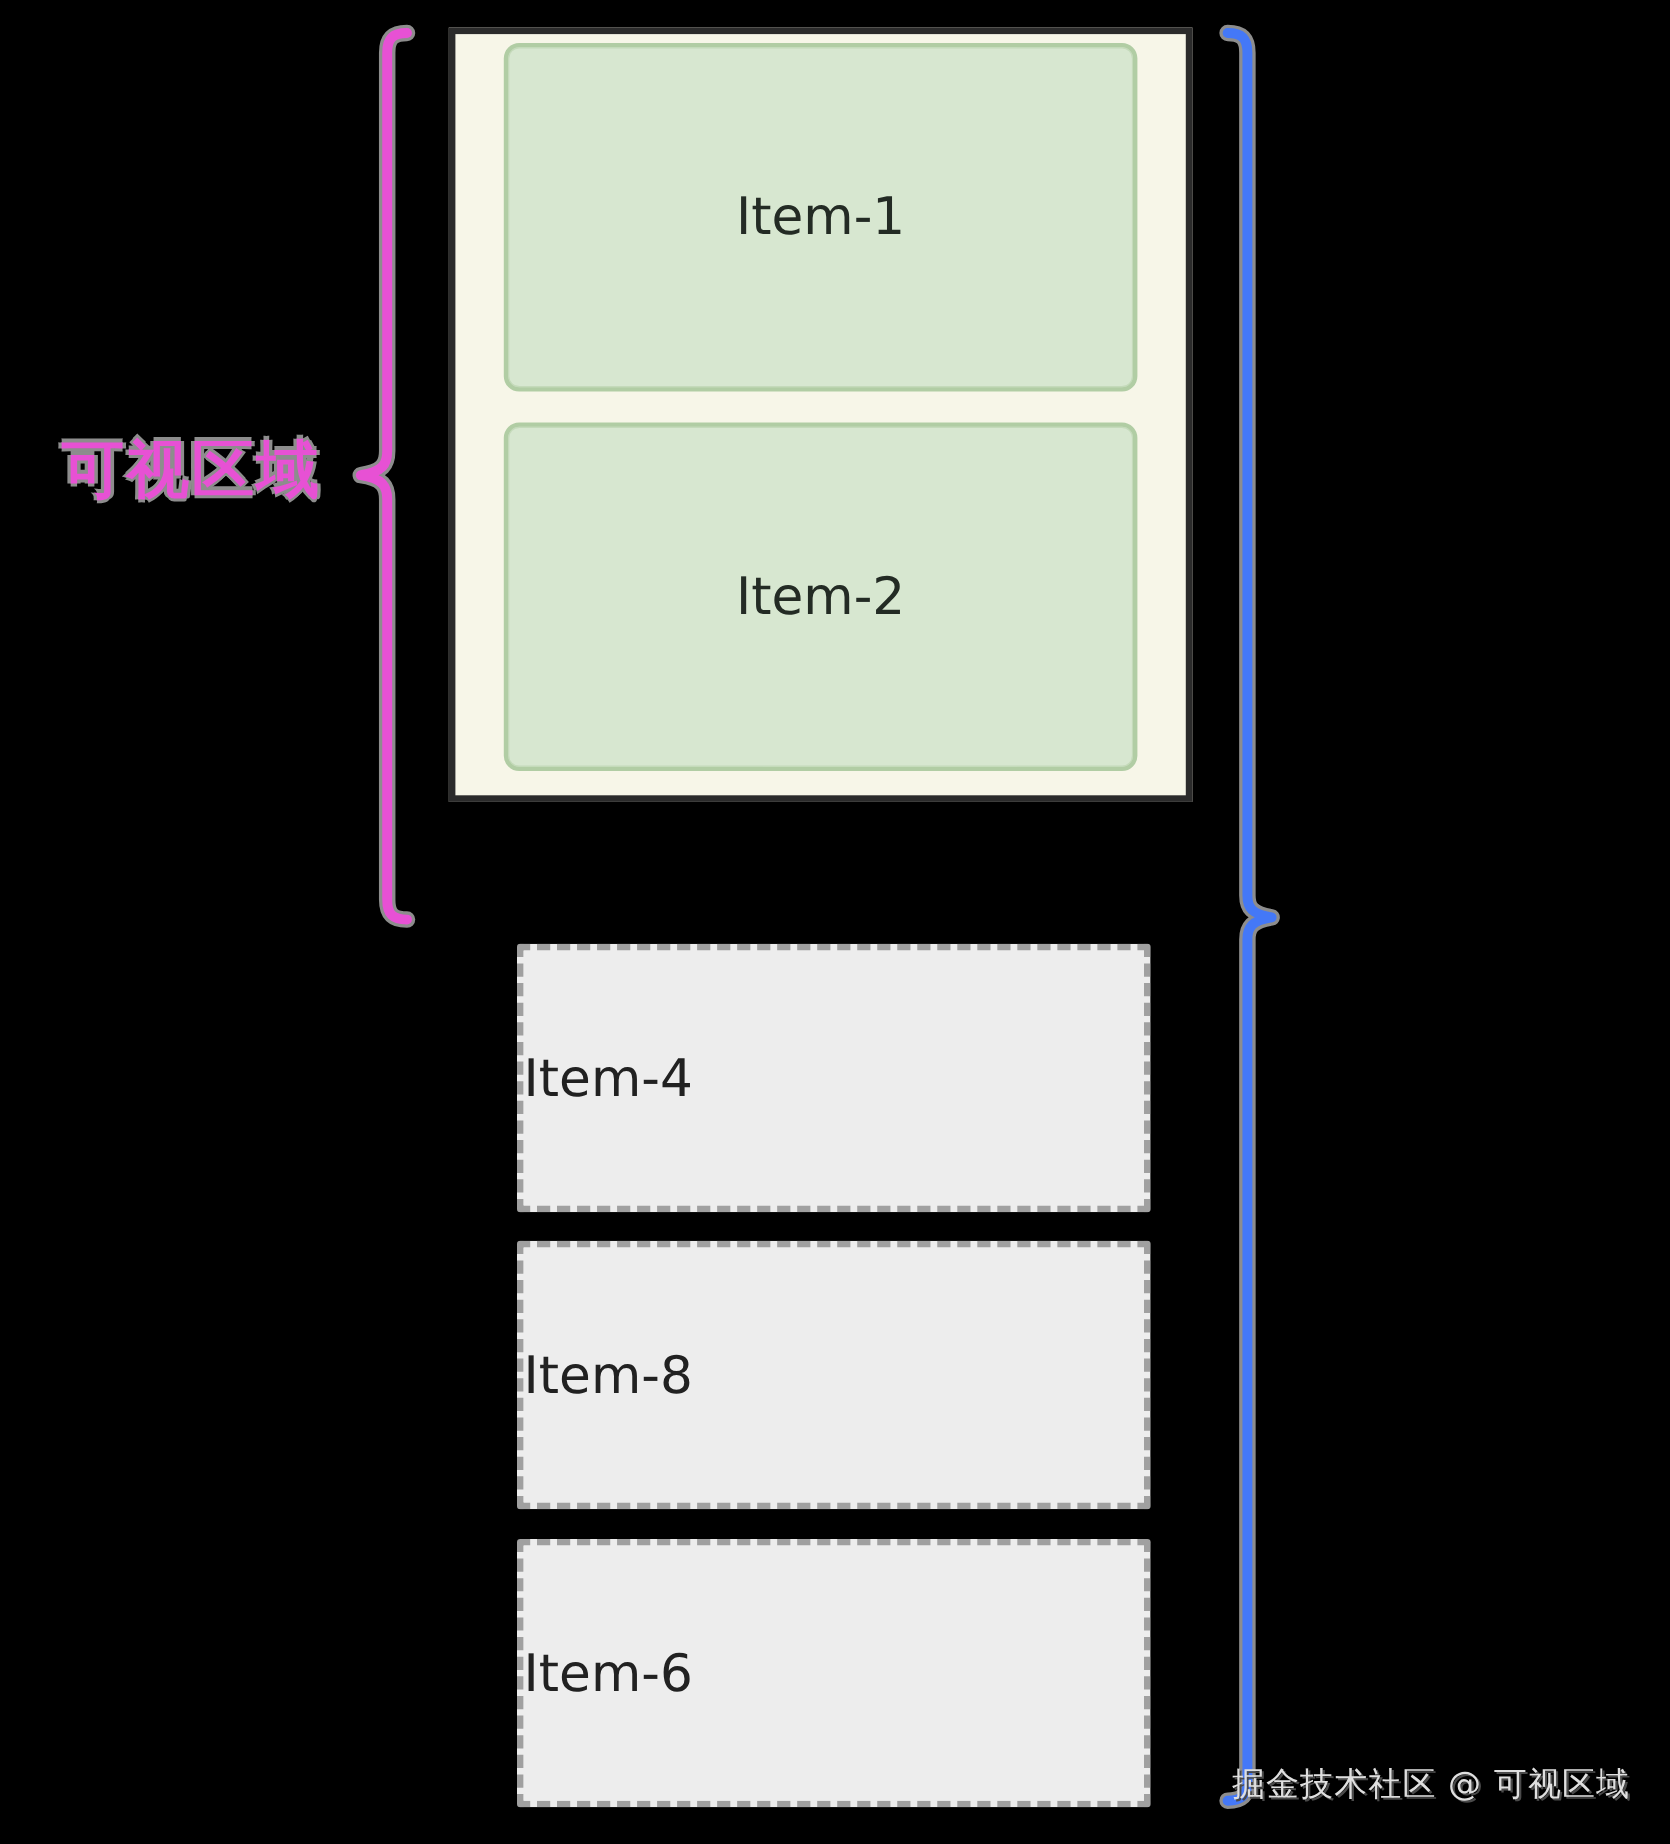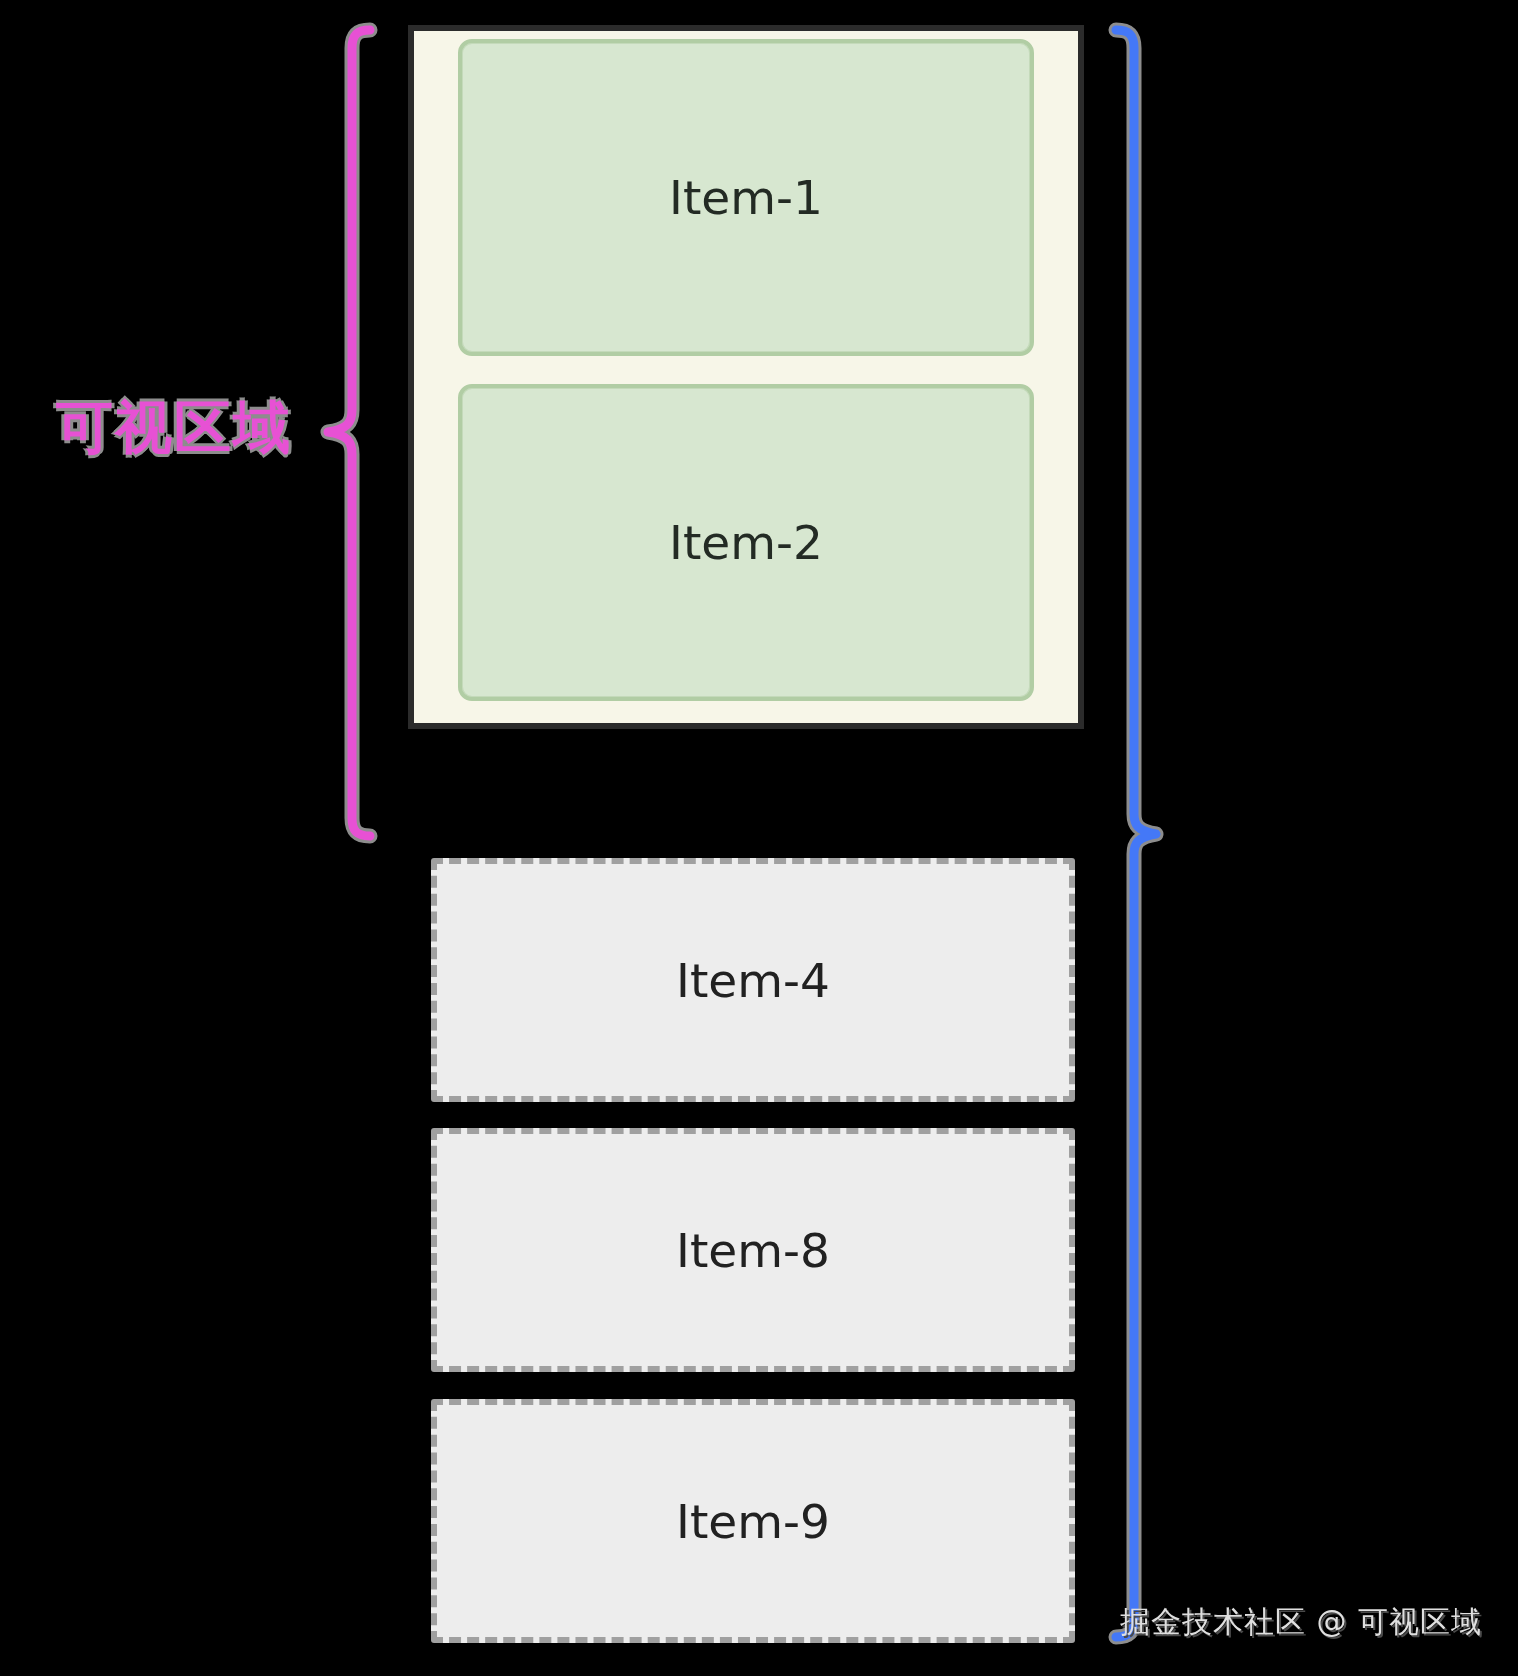--- a/index.html
+++ b/index.html
@@ -14,23 +14,23 @@
     display:flex;flex-direction:column;gap:28px;padding:8px 44px 22px 44px;
   }
   .vitem{
     flex:1;box-sizing:border-box;background:#d7e7d0;border:4px solid #b1cda4;
     border-radius:14px;display:flex;align-items:center;justify-content:center;
     box-shadow:inset 0 0 0 1px rgba(177,205,164,.5);
   }
   .vitem span{font-size:47px;color:#232b24;}
   
   .gitem{
-    position:absolute;left:431px;width:644px;height:244px;box-sizing:border-box;
+    position:absolute;left:470px;width:576px;height:244px;box-sizing:border-box;
     background:#ededed;border:6px dashed #a0a0a0;border-radius:3px;
-    display:flex;align-items:center;justify-content:center;
+    display:flex;align-items:center;
   }
   .gitem span{font-size:47px;color:#212121;}
   .gitem-4{top:858px;}
   .gitem-5{top:1128px;}
   .gitem-6{top:1399px;}
   
   .brace{position:absolute;overflow:visible;}
   .brace path{fill:none;stroke-linecap:round;stroke-linejoin:round;}
   .brace .under{stroke-width:15px;}
   .brace .main{stroke-width:9px;}
@@ -71,21 +71,21 @@
     </div>
   </div>
 
   <div class="gitem gitem-4">
     <span>Item-4</span>
   </div>
   <div class="gitem gitem-5">
     <span>Item-8</span>
   </div>
   <div class="gitem gitem-6">
-    <span>Item-9</span>
+    <span>Item-6</span>
   </div>
 
   <svg class="brace brace-right" viewBox="0 0 90 1618" xmlns="http://www.w3.org/2000/svg">
     <path class="under" d="M16,6 C29,6 34,11 34,24 L34,790 C34,801 38,807 56,810 C38,813 34,819 34,830 L34,1596 C34,1608 29,1613 16,1613" stroke="#8d8d8d"></path>
     <path class="main" d="M16,6 C29,6 34,11 34,24 L34,790 C34,801 38,807 56,810 C38,813 34,819 34,830 L34,1596 C34,1608 29,1613 16,1613" stroke="#4478f7"></path>
   </svg>
 
 
   <div class="watermark">掘金技术社区 @ 可视区域</div>
 

